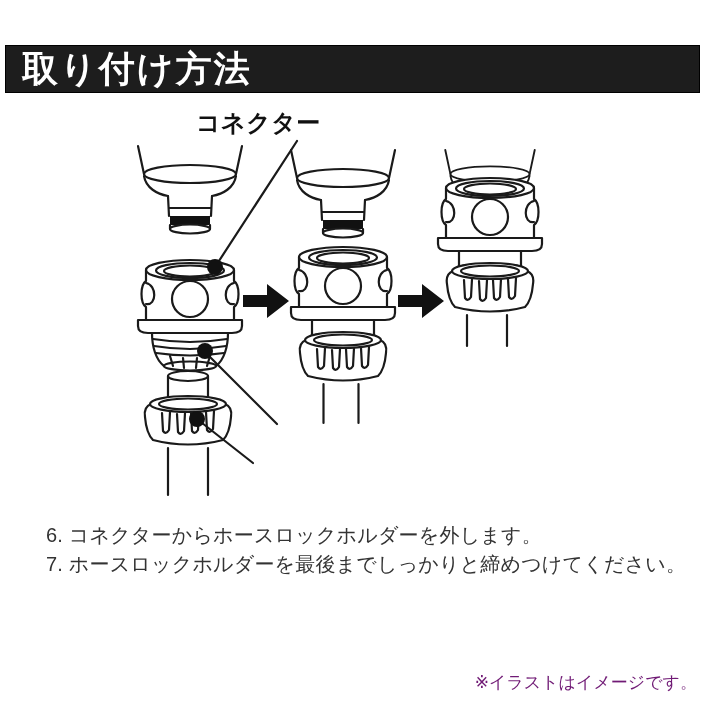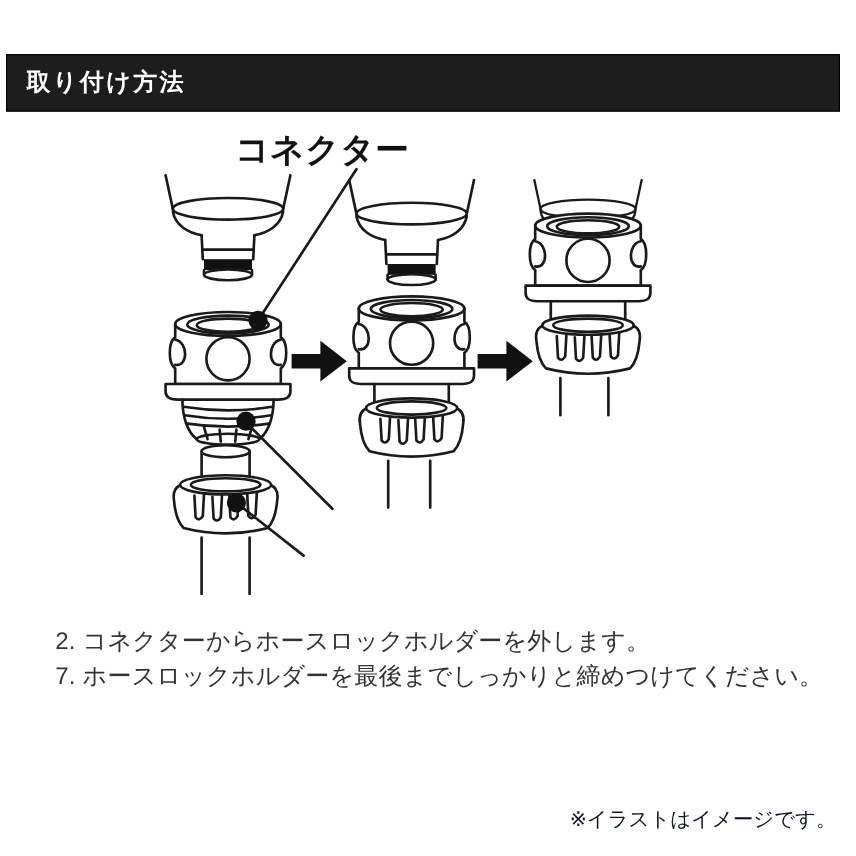--- a/index.html
+++ b/index.html
@@ -2,31 +2,31 @@
 <html><head>
 <meta charset="utf-8">
 <style>
   html,body{margin:0;padding:0;background:#fff;}
   #page{position:relative;width:713px;height:713px;background:#ffffff;overflow:hidden;
         font-family:"Liberation Sans","DejaVu Sans",sans-serif;}
   #art{position:absolute;left:0;top:0;}
   .header-bar{position:absolute;left:5px;top:45px;width:695px;height:48px;
         background:#1d1d1d;border:1px solid #000;box-sizing:border-box;
         display:flex;align-items:center;}
-  .header-title{color:#ffffff;font-weight:bold;font-size:20px;padding-left:16px;
+  .header-title{color:#ffffff;font-weight:bold;font-size:36px;padding-left:16px;
         letter-spacing:2px;line-height:1;}
-  .part-label{position:absolute;color:#111;font-weight:bold;font-size:28px;
+  .part-label{position:absolute;color:#111;font-weight:bold;font-size:24px;
         letter-spacing:0.5px;white-space:nowrap;line-height:1;}
   #lbl-connector{left:196px;top:111px;}
   #lbl-hose-holder{left:284px;top:425px;}
   #lbl-hose-lock-holder{left:249px;top:463px;}
   .steps{position:absolute;left:46px;top:521px;color:#333;font-size:20px;
         letter-spacing:0.2px;}
   .step-line{height:29px;line-height:29px;white-space:nowrap;}
-  .note{position:absolute;right:16px;top:671px;color:#0f172a;font-size:17px;
+  .note{position:absolute;right:16px;top:671px;color:#701a75;font-size:17px;
         white-space:nowrap;}
   svg .ln{stroke:#1a1a1a;stroke-width:2.2;stroke-linecap:round;stroke-linejoin:round;}
 </style>
 </head>
 <body>
 
 <div id="page">
 
   <svg id="art" width="713" height="713" viewBox="0 0 713 713">
     <defs>
@@ -130,19 +130,19 @@
     </g>
   </svg>
 
   <div class="header-bar">
     <span class="header-title">取り付け方法</span>
   </div>
 
   <div class="part-label" id="lbl-connector">コネクター</div>
 
   <div class="steps">
-    <div class="step-line">2. コネクターからホースロックホルダーを外します。</div>
+    <div class="step-line">6. コネクターからホースロックホルダーを外します。</div>
     <div class="step-line">7. ホースロックホルダーを最後までしっかりと締めつけてください。</div>
   </div>
 
   <div class="note">※イラストはイメージです。</div>
 
 </div>
 
 </body></html>

